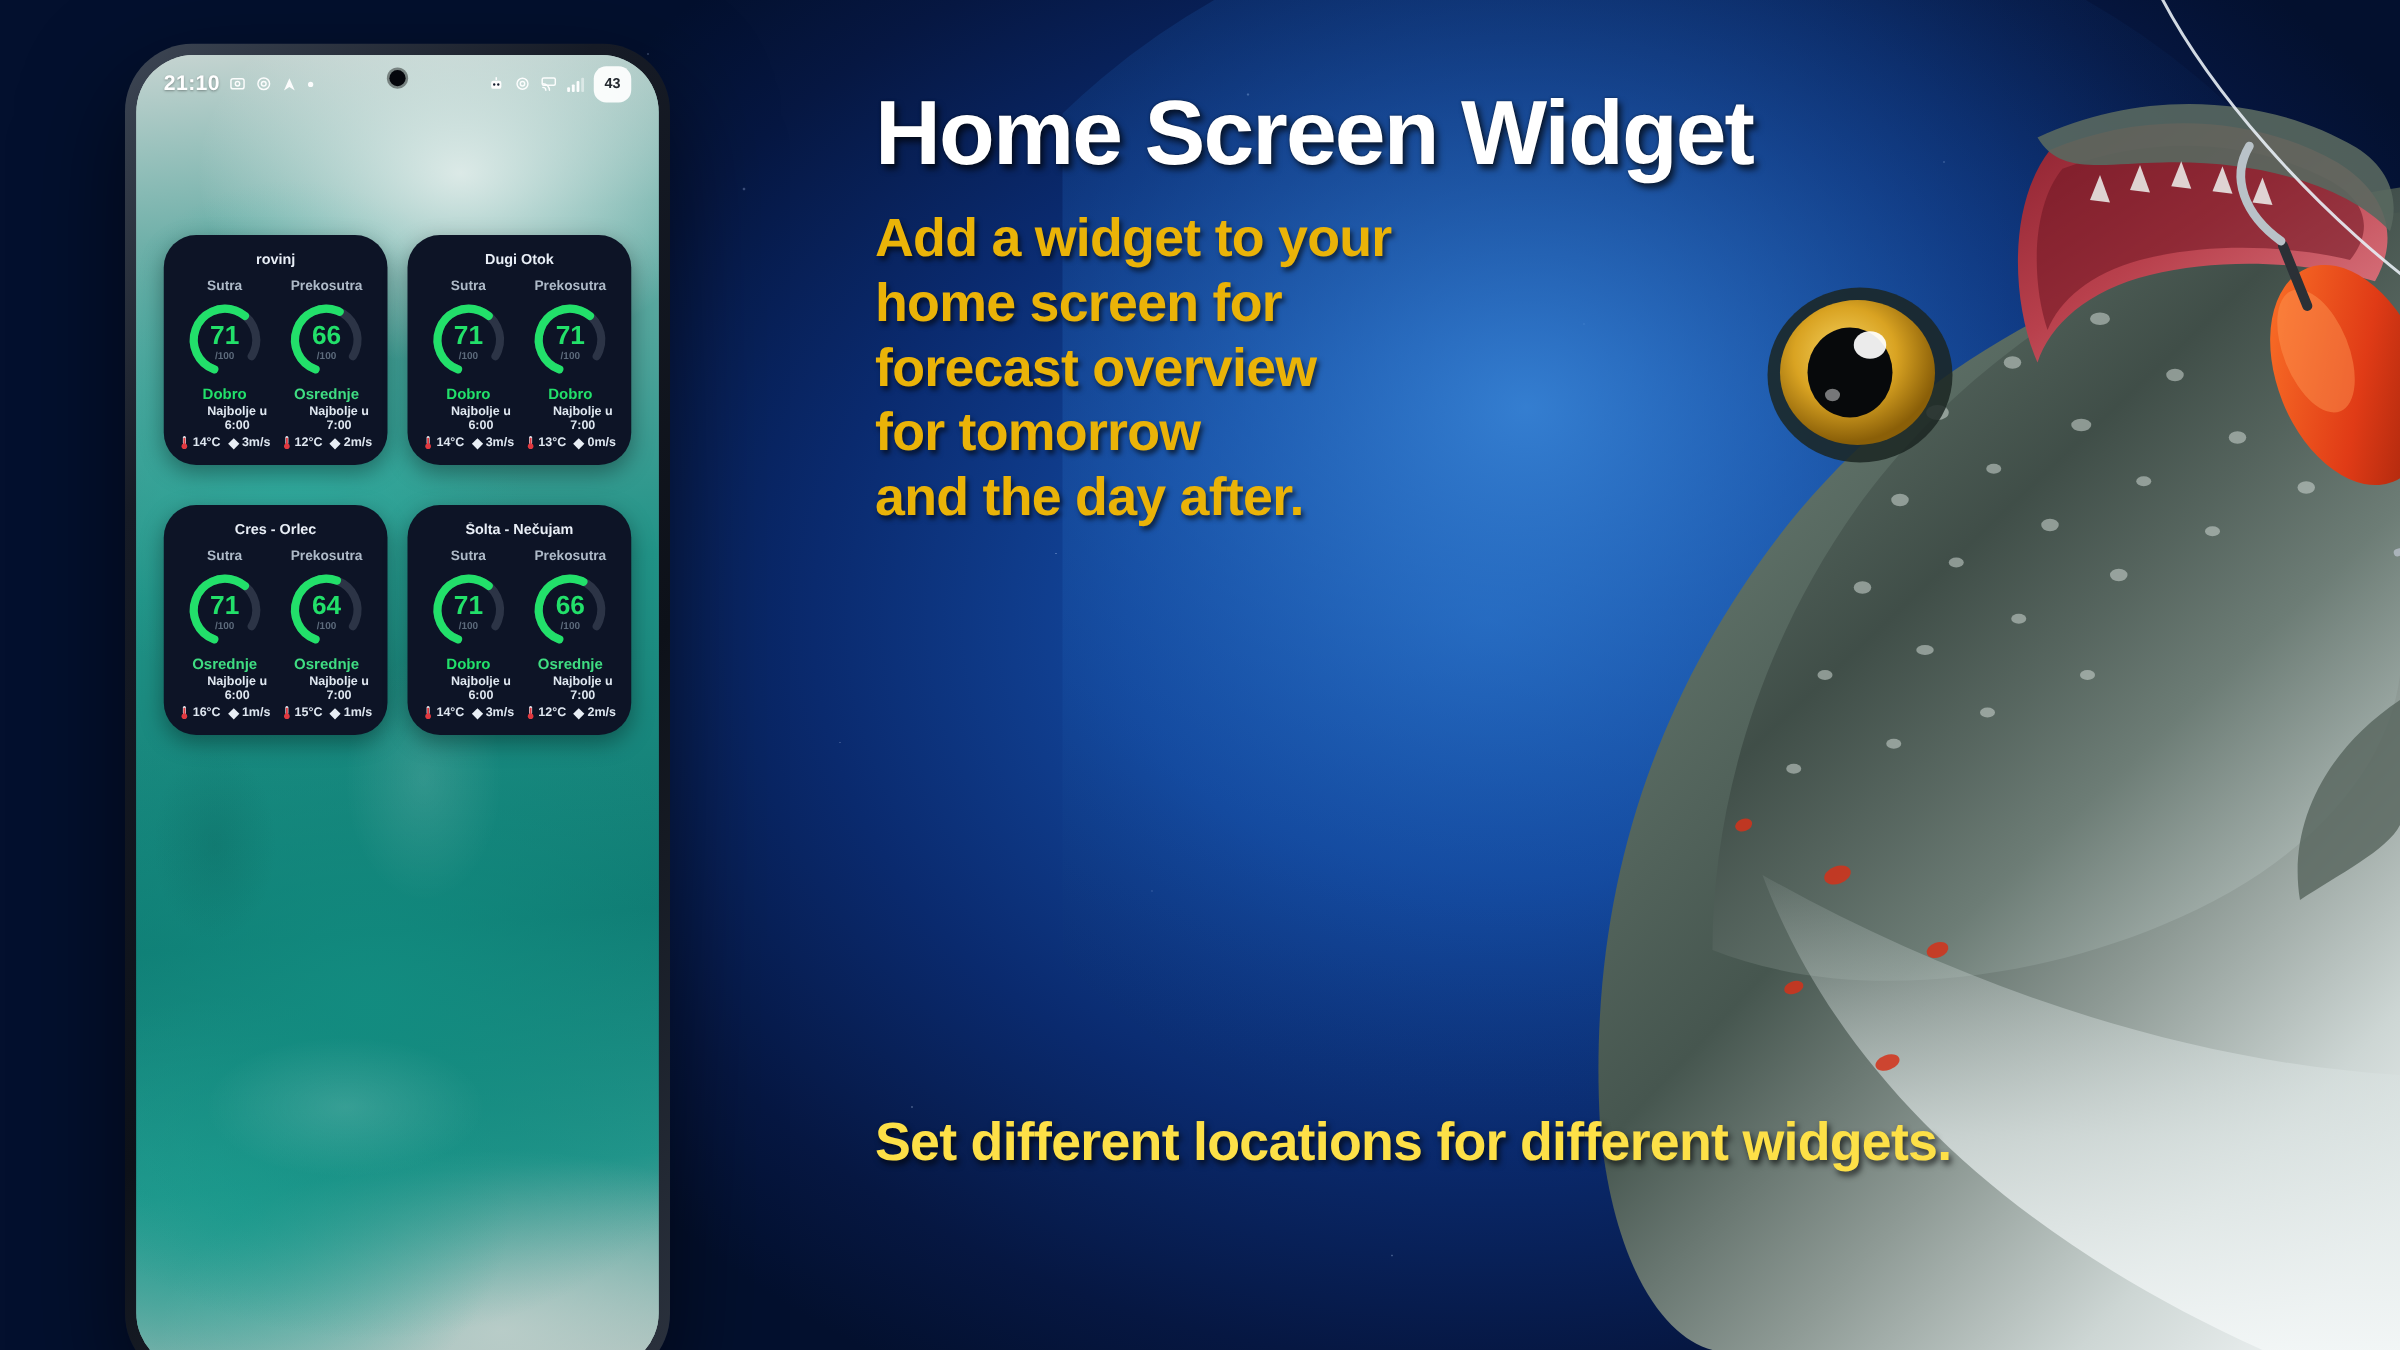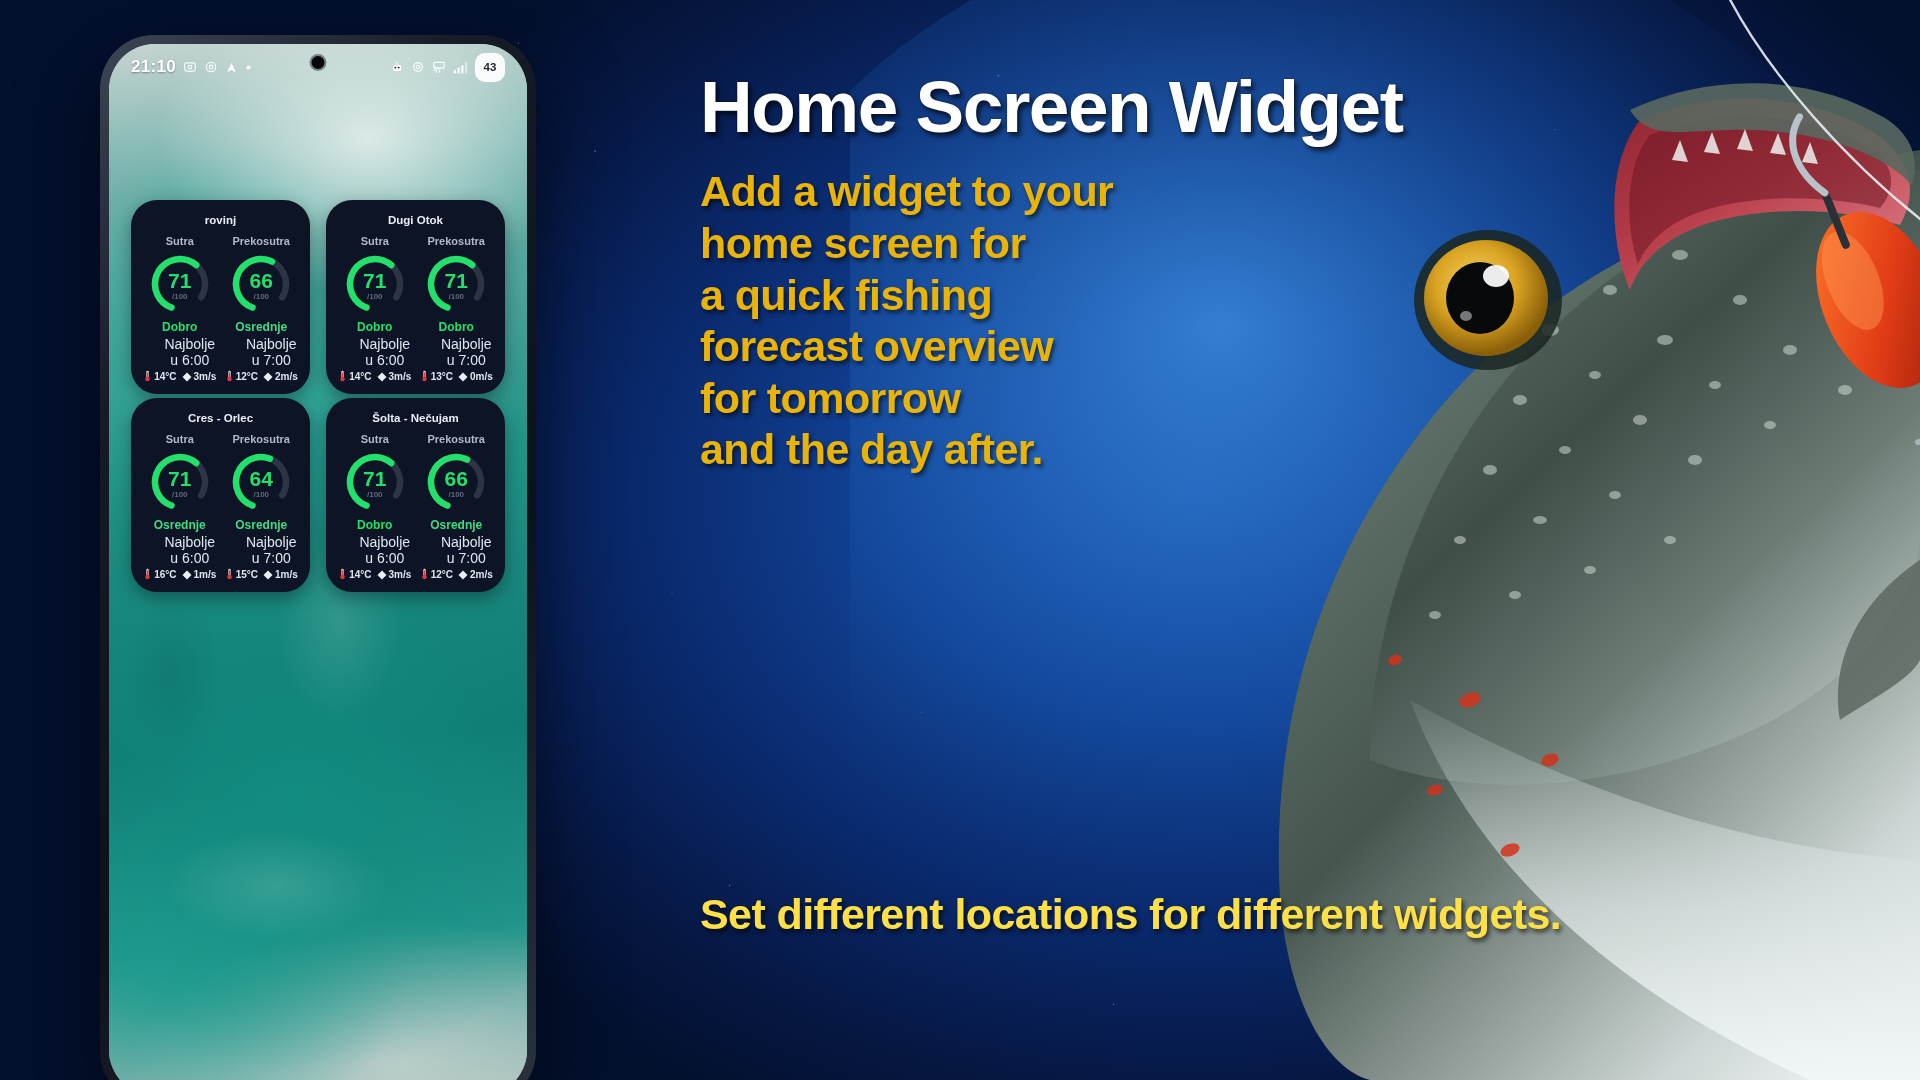--- a/index.html
+++ b/index.html
@@ -99,22 +99,22 @@
   }
   #notch {
     position:absolute; top:12px; left:50%; transform:translateX(-50%);
     width:13px; height:13px; border-radius:50%;
     background:#05070c; z-index:6;
     box-shadow:0 0 0 2px rgba(0,0,0,.4);
   }
 
   
   #widget-grid {
-    position:absolute; top:156px; left:22px; right:22px;
-    display:grid; grid-template-columns:1fr 1fr; gap:4px 16px;
+    position:absolute; top:144px; left:22px; right:22px;
+    display:grid; grid-template-columns:1fr 1fr; gap:32px 16px;
     z-index:3;
   }
   .widget {
     background:#0d1426;
     border-radius:26px;
     padding:14px 8px 12px;
     box-shadow:0 6px 18px rgba(0,0,0,.35);
   }
   .w-title {
     text-align:center; color:#e8eef6;
@@ -128,21 +128,21 @@
   }
   .gauge { position:relative; width:62px; height:62px; margin:0 auto 5px; }
   .gauge svg { display:block; transform:rotate(0deg); }
   .gauge-center {
     position:absolute; inset:0; display:flex; flex-direction:column;
     align-items:center; justify-content:center; padding-top:2px;
   }
   .g-score { color:#22e06a; font-size:21px; font-weight:700; line-height:1; }
   .g-max { color:#5d6b7c; font-size:8px; font-weight:600; margin-top:1px; }
   .w-rating { font-size:12px; font-weight:700; margin:3px 0 2px; }
-  .w-best { color:#dfe7f0; font-size:14px; font-weight:400;margin-left:20px; }
+  .w-best { color:#dfe7f0; font-size:10px; font-weight:700;margin-left:20px; }
   .w-stats {
     display:flex; align-items:flex-end; justify-content:center; gap:5px;
     margin-top:2px; color:#dfe7f0; font-size:10px; font-weight:600;
   }
   .w-stat { display:inline-flex; align-items:center; gap:2px; }
 
   
   #copy { position:absolute; left:700px; top:70px; width:900px; z-index:4; }
   #headline {
     color:#fff; font-size:73px; font-weight:700; line-height:1.02;
@@ -665,19 +665,18 @@
         </div>
       </div>
   </div>
 </div>
 
 <div id="copy">
   <div id="headline">Home Screen Widget</div>
   <div id="subcopy">
       <span class="ln">Add a widget to your</span>
       <span class="ln">home screen for</span>
-      <span class="ln">a quick fishing</span>
       <span class="ln">forecast overview</span>
       <span class="ln">for tomorrow</span>
       <span class="ln">and the day after.</span>
     </div>
 </div>
 <div id="footline">Set different locations for different widgets.</div>
 
 </body></html>

